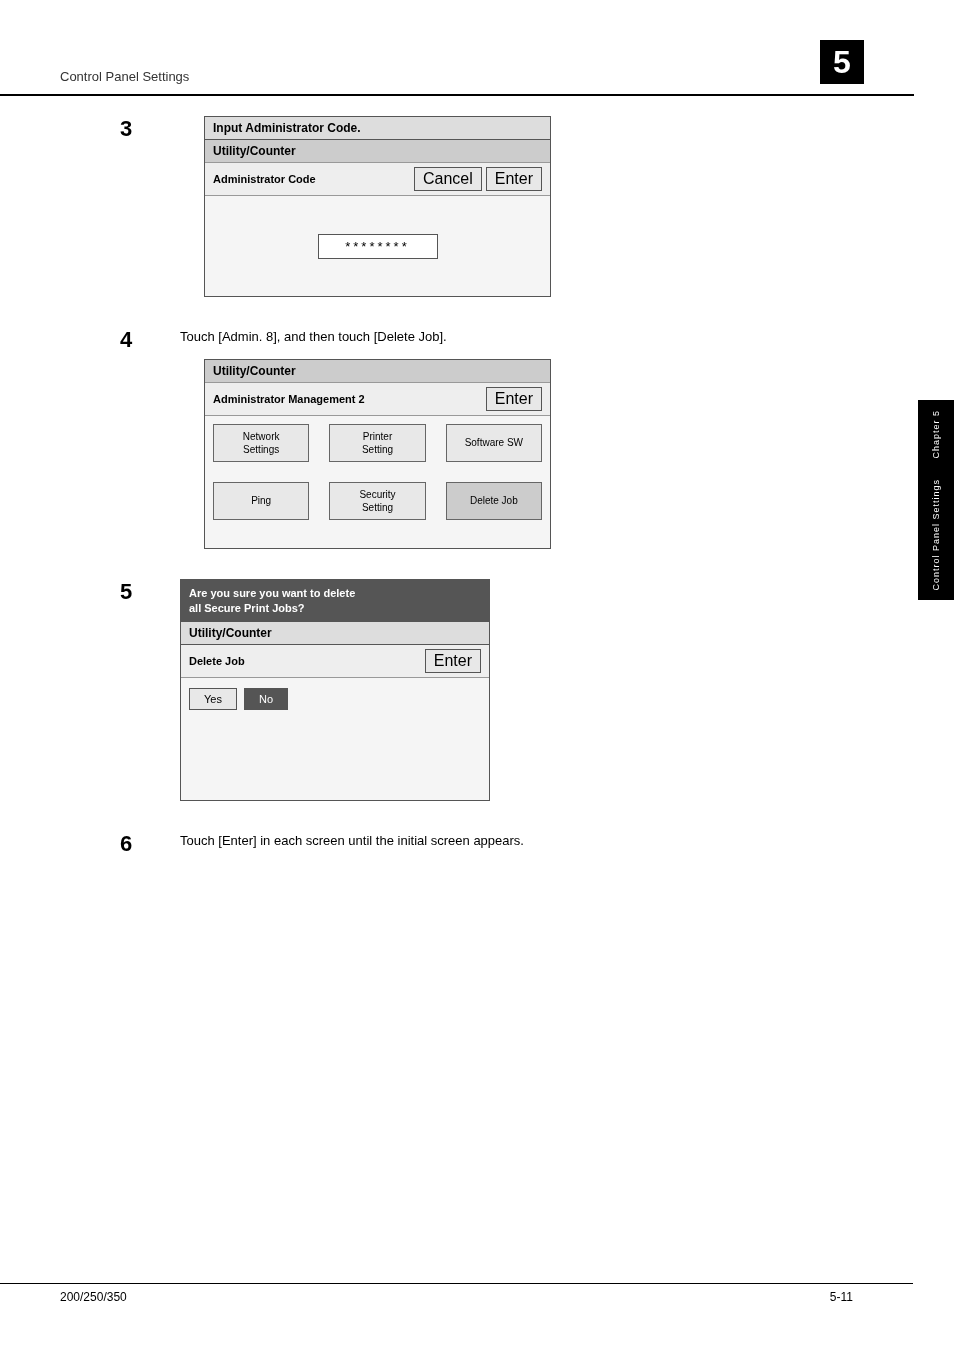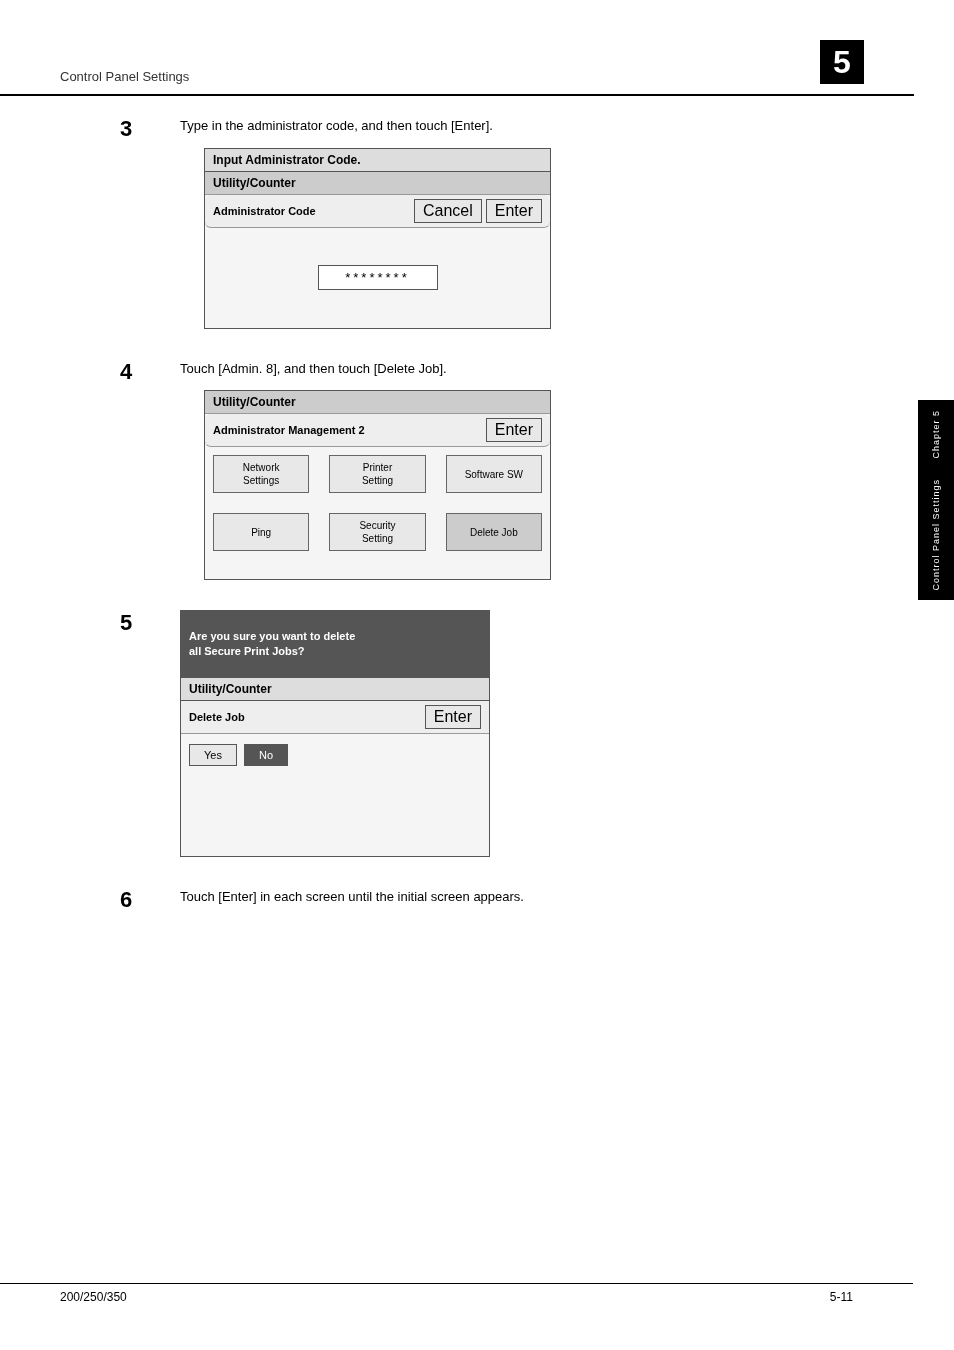--- a/index.html
+++ b/index.html
@@ -88,21 +88,20 @@
       padding: 4px 8px;
       font-weight: bold;
       font-size: 12px;
     }
     .panel-header-row {
       display: flex;
       align-items: center;
       padding: 4px 8px;
       border-bottom: 1px solid #999;
       background: #eee;
-      border-radius: 6px;
     }
     .panel-header-label {
       font-weight: bold;
       font-size: 11px;
       flex: 1;
     }
     .panel-btn {
       border: 1.5px solid #555;
       background: #e8e8e8;
       padding: 2px 8px;
@@ -159,21 +158,21 @@
     
     .delete-panel {
       border: 1.5px solid #555;
       background: #f5f5f5;
       width: 310px;
       font-size: 11px;
     }
     .delete-panel-msg {
       background: #555;
       color: #fff;
-      padding: 18px 8px;
+      padding: 6px 8px;
       font-size: 11px;
       font-weight: bold;
       line-height: 1.4;
     }
     .delete-panel-title {
       background: #ddd;
       border-bottom: 1.5px solid #555;
       padding: 4px 8px;
       font-weight: bold;
       font-size: 12px;
@@ -251,21 +250,20 @@
   <div class="page-header">
     <span class="header-title">Control Panel Settings</span>
     <div class="header-chapter-num">5</div>
   </div>
 
   <div class="main-content">
 
     <div class="step-row">
       <div class="step-number">3</div>
       <div class="step-content">
-        <div class="step-text">Type in the administrator code, and then touch [Enter].</div>
 
         <div class="ui-panel">
           <div class="panel-title-bar">Input Administrator Code.</div>
           <div class="panel-title-bar" style="background:#ccc; border-bottom:1px solid #999;">Utility/Counter</div>
           <div class="panel-header-row">
             <span class="panel-header-label">Administrator Code</span>
             <button class="panel-btn">Cancel</button>
             <button class="panel-btn">Enter</button>
           </div>
           <div class="panel-body">

